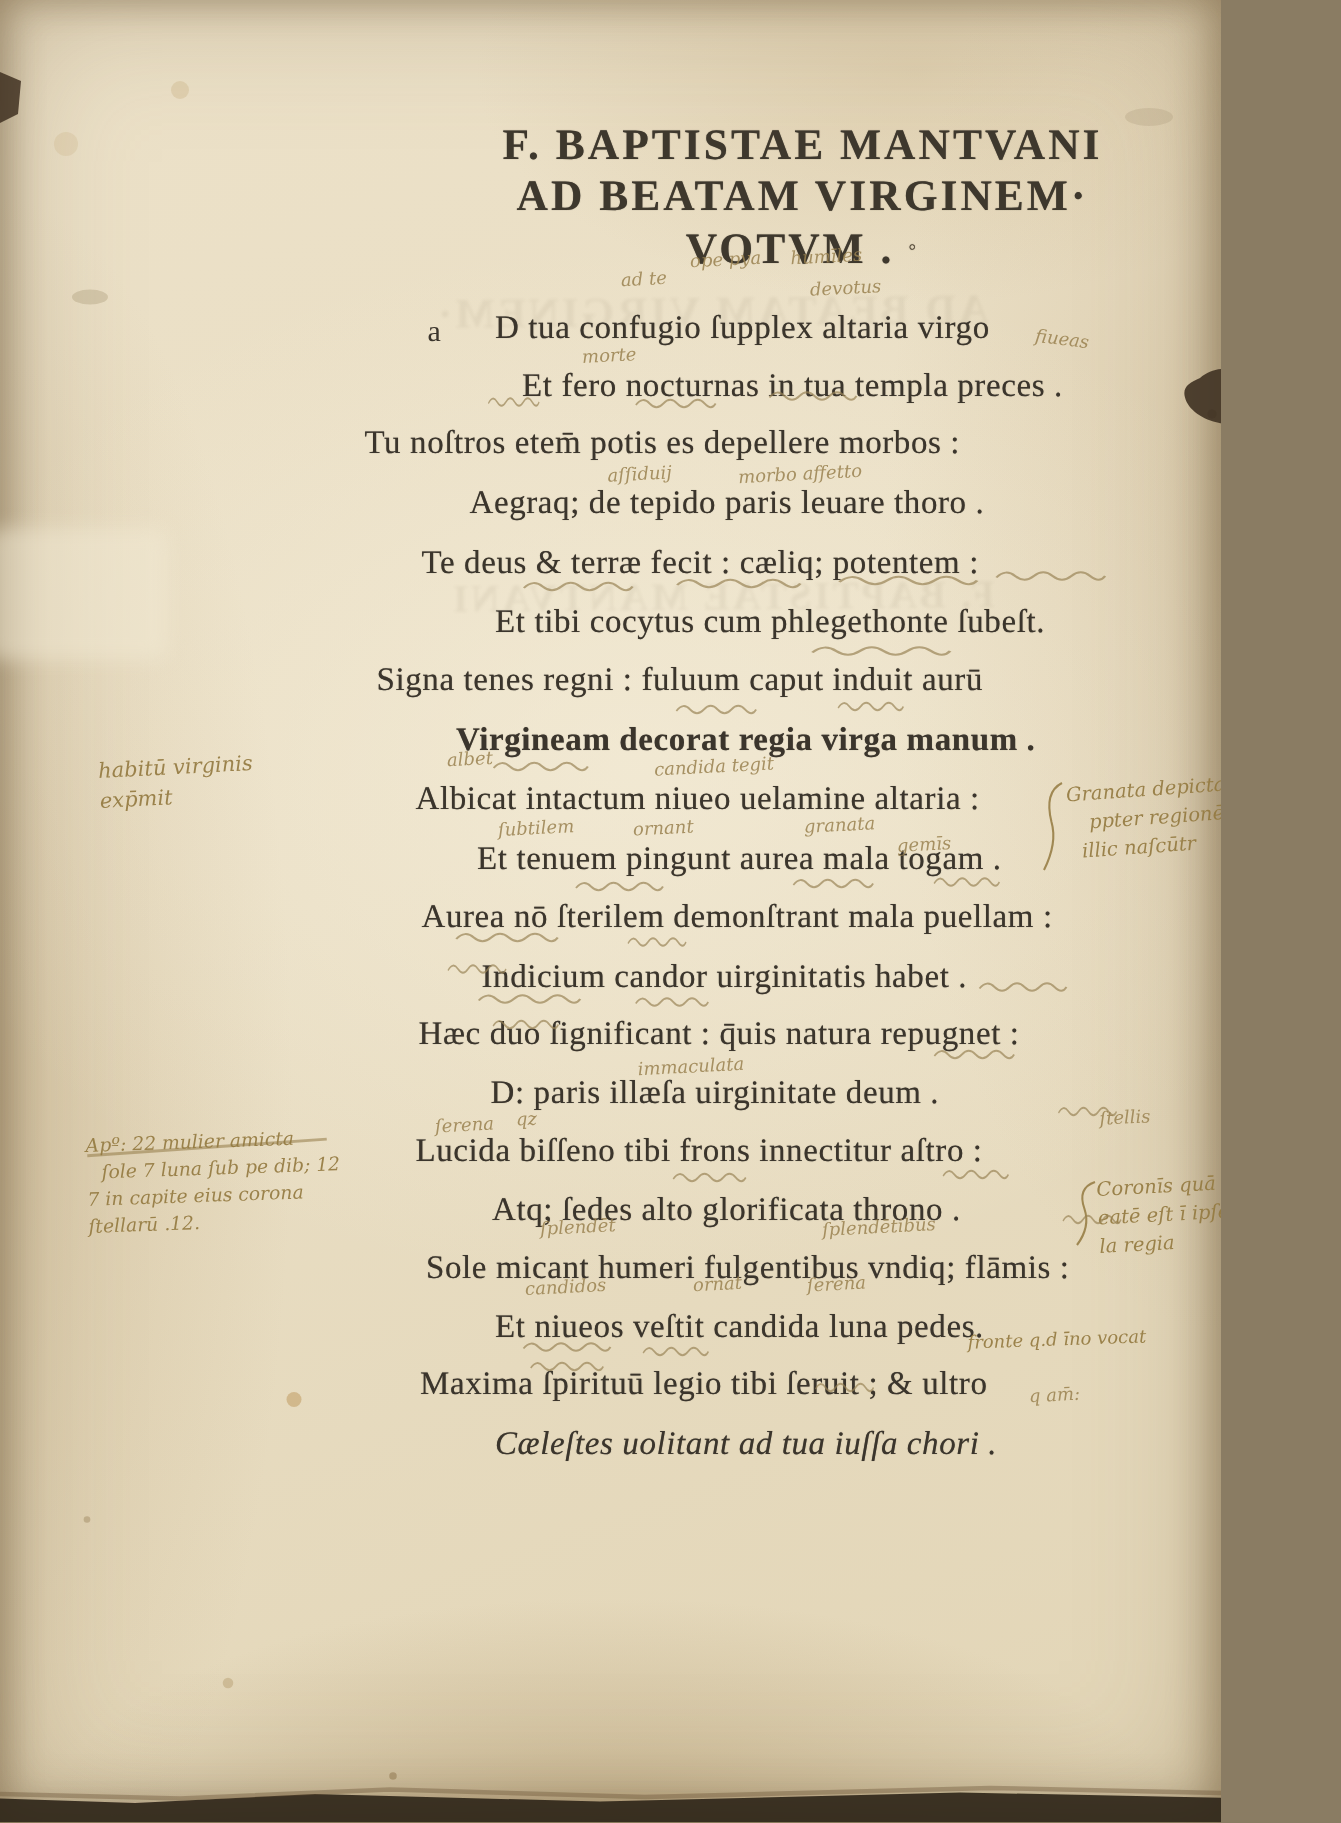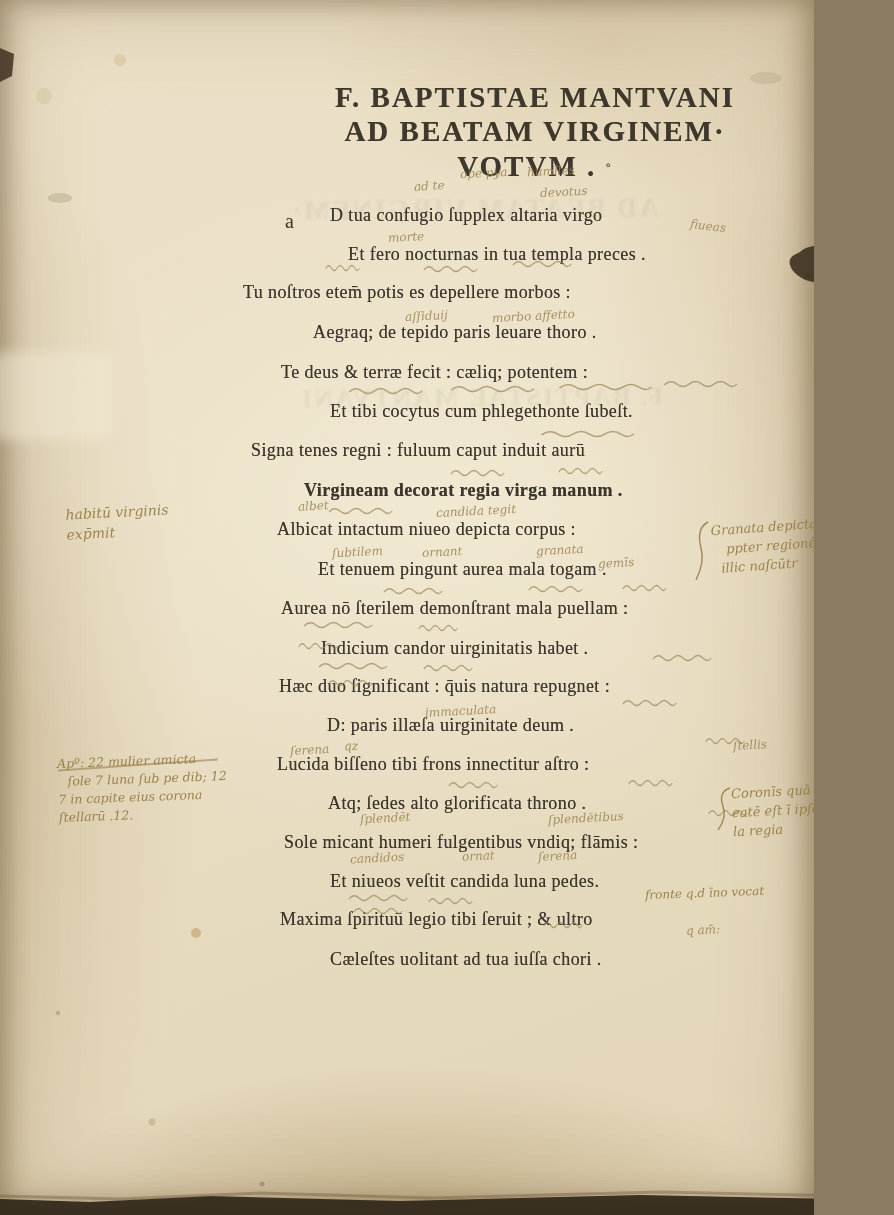--- a/index.html
+++ b/index.html
@@ -12,21 +12,21 @@
       radial-gradient(ellipse 260px 800px at 0% 60%, rgba(193,170,129,.4), transparent 75%),
       radial-gradient(ellipse 500px 200px at 50% 100%, rgba(170,145,102,.45), transparent 75%),
       radial-gradient(ellipse 420px 220px at 75% 4%, rgba(205,184,144,.4), transparent 70%),
       linear-gradient(160deg,#ece1c8 0%,#e9dec4 45%,#e2d5b6 100%);
     box-shadow: inset 0 0 90px rgba(130,105,68,.38), inset -10px 0 26px rgba(110,88,55,.28), inset 8px 0 22px rgba(110,88,55,.22), inset 0 -14px 30px rgba(90,70,42,.3);
   }
   .ptitle{position:absolute;left:300px;top:80px;width:470px;text-align:center;
     font-weight:bold;font-size:29px;line-height:34px;letter-spacing:2px;color:#3e382d;
     text-shadow:0 0 .6px rgba(62,56,45,.7);}
   .ornament{font-size:15px;vertical-align:6px;color:#5a4f3c;}
-  .pline{position:absolute;white-space:nowrap;font-size:18px;color:#3b352c;
+  .pline{position:absolute;white-space:nowrap;font-size:22px;color:#3b352c;
     letter-spacing:.4px;text-shadow:0 0 .5px rgba(59,53,44,.65);}
   .sig{position:absolute;font-size:20px;color:#3b352c;}
   .gloss{position:absolute;white-space:nowrap;font-family:"DejaVu Serif",serif;font-style:italic;
     font-size:12px;color:#9a8250;opacity:.85;transform:rotate(-3deg);}
   .mnote{position:absolute;white-space:nowrap;font-family:"DejaVu Serif",serif;font-style:italic;
     font-size:13px;line-height:1.45;color:#93793f;opacity:.9;}
   .squig{position:absolute;height:10px;}
   .brace{position:absolute;}
   .ghost{position:absolute;white-space:nowrap;font-weight:bold;font-size:28px;letter-spacing:2px;
     color:#5f5138;opacity:.07;transform:scaleX(-1) rotate(.5deg);filter:blur(1px);}
@@ -53,32 +53,32 @@
   <span class="sig" style="left:285px;top:210px;">a</span>
 
   <span class="pline" style="left:330px;top:205px;">D tua confugio ſupplex altaria virgo</span>
   <span class="pline" style="left:348px;top:244px;">Et fero nocturnas in tua templa preces .</span>
   <span class="pline" style="left:243px;top:282px;">Tu noſtros etem̄ potis es depellere morbos :</span>
   <span class="pline" style="left:313px;top:322px;">Aegraq; de tepido paris leuare thoro .</span>
   <span class="pline" style="left:281px;top:362px;">Te deus &amp; terræ fecit : cæliq; potentem :</span>
   <span class="pline" style="left:330px;top:401px;">Et tibi cocytus cum phlegethonte ſubeſt.</span>
   <span class="pline" style="left:251px;top:440px;">Signa tenes regni : fuluum caput induit aurū</span>
   <span class="pline" style="left:304px;top:480px;font-weight:bold;">Virgineam decorat regia virga manum .</span>
-  <span class="pline" style="left:277px;top:519px;">Albicat intactum niueo depicta corpus :</span>
+  <span class="pline" style="left:277px;top:519px;">Albicat intactum niueo uelamine altaria :</span>
   <span class="pline" style="left:318px;top:559px;">Et tenuem pingunt aurea mala togam .</span>
   <span class="pline" style="left:281px;top:598px;">Aurea nō ſterilem demonſtrant mala puellam :</span>
   <span class="pline" style="left:321px;top:638px;">Indicium candor uirginitatis habet .</span>
   <span class="pline" style="left:279px;top:676px;">Hæc duo ſignificant : q̄uis natura repugnet :</span>
   <span class="pline" style="left:327px;top:715px;">D: paris illæſa uirginitate deum .</span>
   <span class="pline" style="left:277px;top:754px;">Lucida biſſeno tibi frons innectitur aſtro :</span>
   <span class="pline" style="left:328px;top:793px;">Atq; ſedes alto glorificata throno .</span>
   <span class="pline" style="left:284px;top:832px;">Sole micant humeri fulgentibus vndiq; flāmis :</span>
   <span class="pline" style="left:330px;top:871px;">Et niueos veſtit candida luna pedes.</span>
   <span class="pline" style="left:280px;top:909px;">Maxima ſpirituū legio tibi ſeruit ; &amp; ultro</span>
-  <span class="pline" style="left:330px;top:949px;">Cæleſtes uolitant ad tua iuſſa chori .</span>
+  <span class="pline" style="left:330px;top:949px;font-style:italic;">Cæleſtes uolitant ad tua iuſſa chori .</span>
 
   <span class="gloss" style="left:414px;top:179px;">ad te</span>
   <span class="gloss" style="left:460px;top:166px;">ope pya</span>
   <span class="gloss" style="left:527px;top:164px;">humīles</span>
   <span class="gloss" style="left:540px;top:185px;">devotus</span>
   <span class="gloss" style="left:388px;top:230px;">morte</span>
   <span class="gloss" style="left:690px;top:219px;transform:rotate(7deg);">fiueas</span>
   <span class="gloss" style="left:405px;top:309px;">aſſiduij</span>
   <span class="gloss" style="left:492px;top:309px;">morbo affetto</span>
   <span class="gloss" style="left:298px;top:499px;">albet</span>

